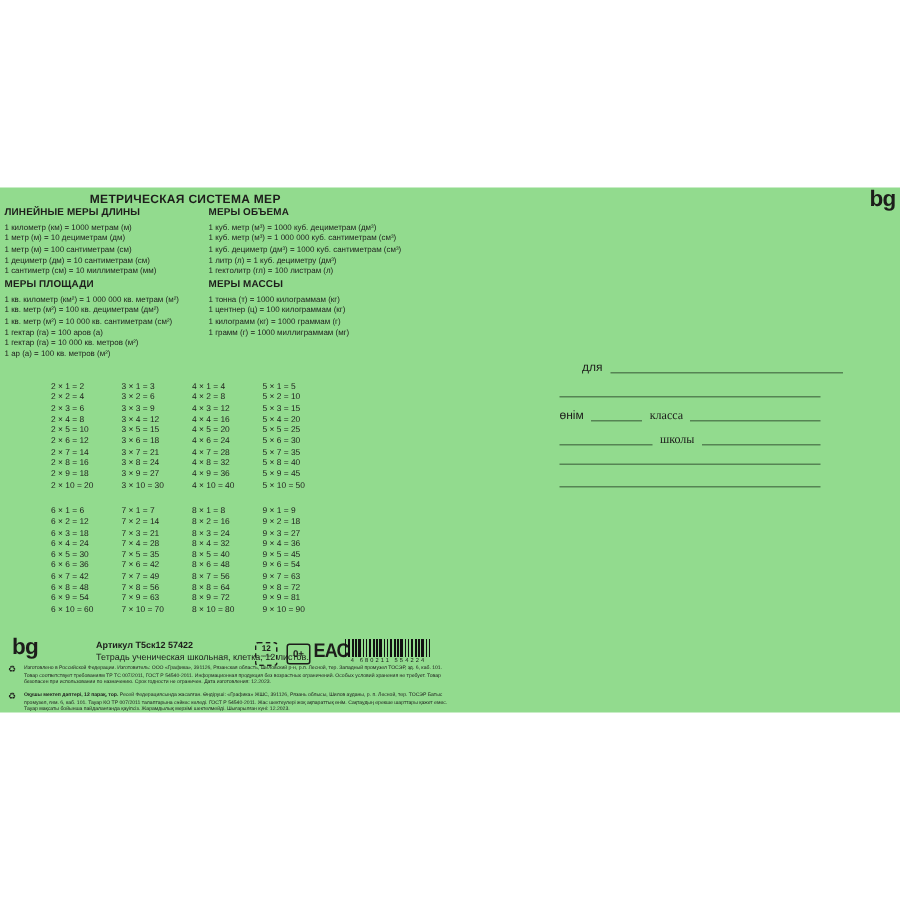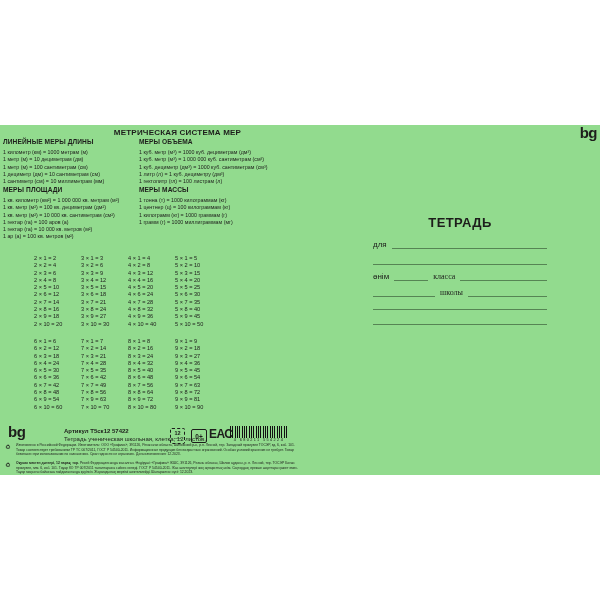--- a/index.html
+++ b/index.html
@@ -1,20 +1,20 @@
 <!DOCTYPE html>
 <html><head>
 <meta charset="utf-8">
 <style>
   html,body{margin:0;padding:0;}
   body{width:600px;height:600px;background:#ffffff;font-family:"Liberation Sans",sans-serif;color:#1d1d1b;position:relative;overflow:hidden;}
   .cover{position:absolute;left:0;top:125px;width:600px;height:350px;background:#92db8e;}
   .abs{position:absolute;}
   
-  .metric-title{left:16px;top:3px;width:247px;text-align:center;font-size:8px;font-weight:bold;letter-spacing:.2px;padding-left:38px;}
+  .metric-title{left:0;top:3px;width:247px;text-align:center;font-size:8px;font-weight:bold;letter-spacing:.2px;}
   .metric-group{white-space:nowrap;}
   .metric-group h3{margin:0 0 4px 0;font-size:6.6px;font-weight:bold;letter-spacing:.1px;}
   .metric-group .m-line{font-size:5.3px;line-height:7.3px;}
   #group-length{left:3px;top:13px;}
   #group-volume{left:139px;top:13px;}
   #group-area{left:3px;top:61px;}
   #group-mass{left:139px;top:61px;}
   
   .mult-title{left:0;top:117px;width:244px;text-align:center;font-size:7.8px;font-weight:bold;letter-spacing:.2px;}
   .mult-block{left:34px;display:flex;gap:7px;}
@@ -189,23 +189,22 @@
         <div class="eq-line">9 × 4 = 36</div>
         <div class="eq-line">9 × 5 = 45</div>
         <div class="eq-line">9 × 6 = 54</div>
         <div class="eq-line">9 × 7 = 63</div>
         <div class="eq-line">9 × 8 = 72</div>
         <div class="eq-line">9 × 9 = 81</div>
         <div class="eq-line">9 × 10 = 90</div>
       </div>
     </div>
 
-  <div class="abs nb-title">ТЕТРАДЬ</div>
-
-  <div class="abs form-row" style="top:106px;">
+
+  <div class="abs form-row" style="top:106px;margin-left:15px;">
     <span class="lbl">для</span>
     <span class="blank grow"></span>
   </div>
   <div class="abs full-line" style="top:139px;"></div>
   <div class="abs form-row" style="top:138px;">
     <span class="lbl">өнім</span>
     <span class="blank w34"></span>
     <span class="lbl mid">класса</span>
     <span class="blank grow"></span>
   </div>

